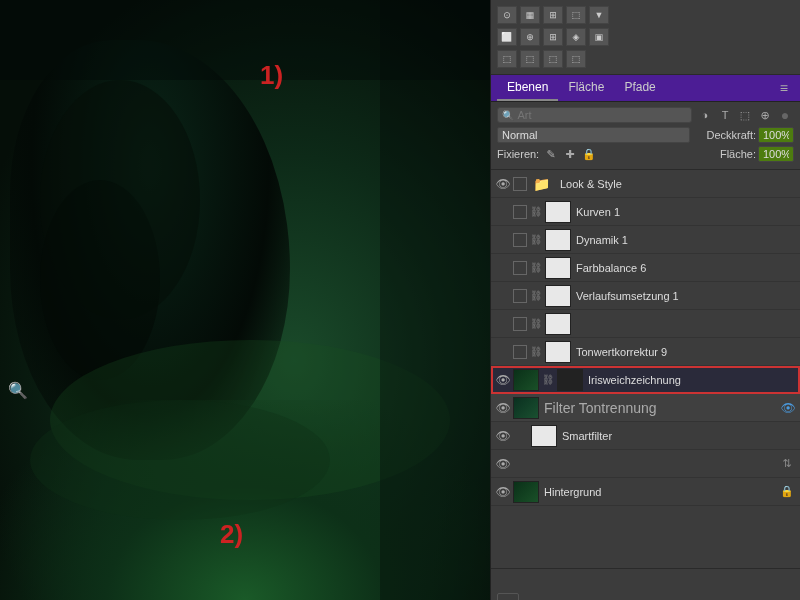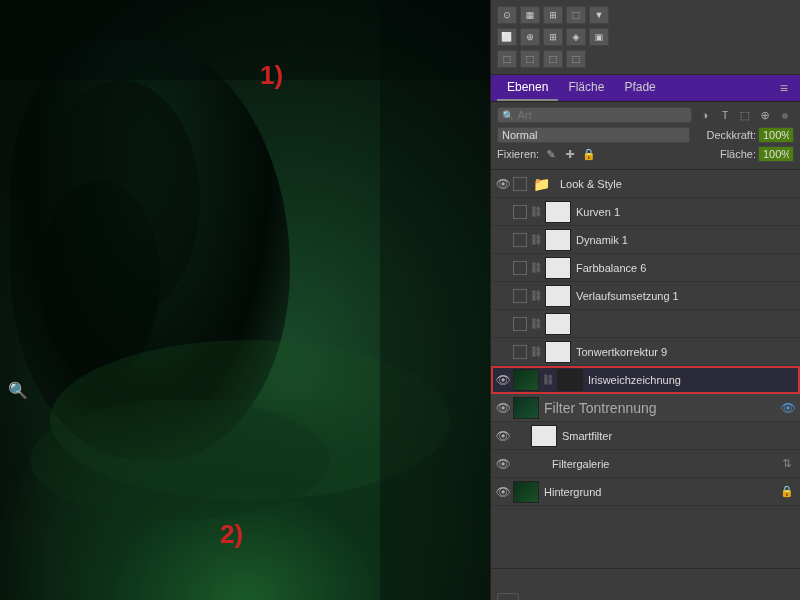--- a/index.html
+++ b/index.html
@@ -566,21 +566,20 @@
       <div class="eye-checkbox">👁</div>
       <div class="layer-indent"></div>
       <div class="layer-thumb thumb-white"></div>
       <span class="layer-name">Smartfilter</span>
     </div>
 
     <div class="layer-row">
       <div class="eye-checkbox">👁</div>
       <div class="layer-indent"></div>
       <div class="layer-indent"></div>
-      <span class="layer-name">Filtergalerie</span>
       <div class="ctrl-icon" style="margin-left:auto;color:#888;">⇅</div>
     </div>
 
     <div class="layer-row">
       <div class="eye-checkbox">👁</div>
       <div class="layer-thumb thumb-iris-layer" style="background:linear-gradient(135deg,#0a3018,#1a5028);"></div>
       <span class="layer-name">Hintergrund</span>
       <div class="ctrl-icon" style="margin-left:auto;color:#888;">🔒</div>
     </div>
 

